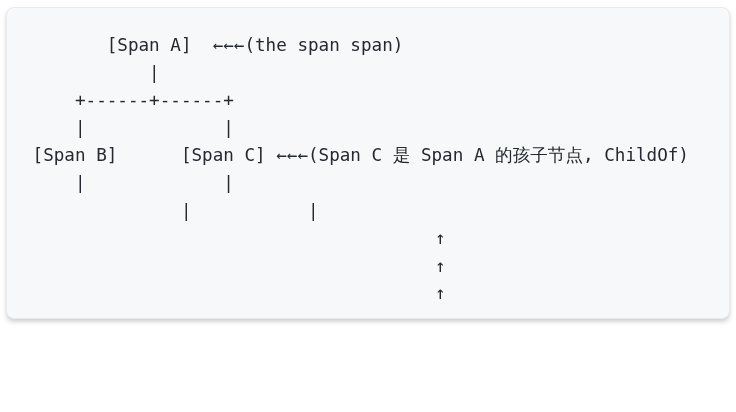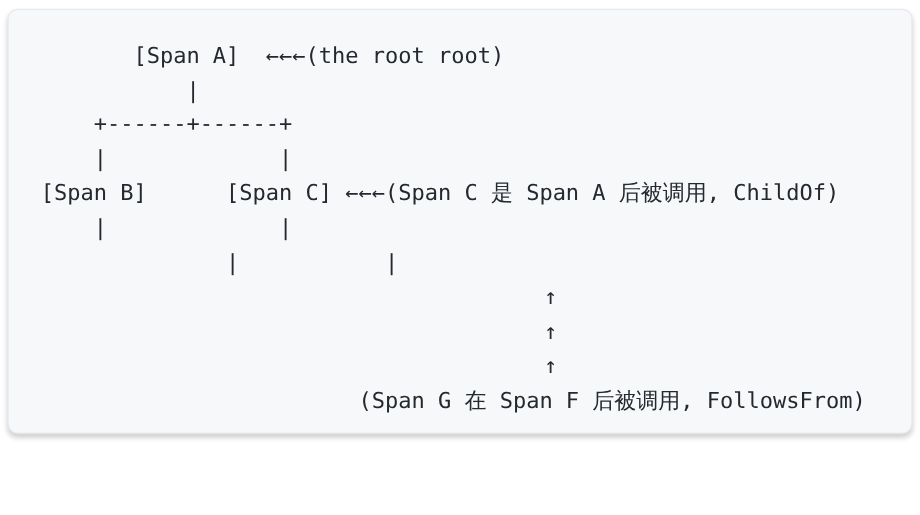--- a/index.html
+++ b/index.html
@@ -35,24 +35,23 @@
   }
   .line {
     white-space: pre;
     height: 27.6px;
   }
 </style>
 </head>
 <body>
 
 <div class="code-block">
-  <div class="line">        [Span A]  ←←←(the root root)</div>
+  <div class="line">        [Span A]  ←←←(the span span)</div>
   <div class="line">            |</div>
   <div class="line">     +------+------+</div>
   <div class="line">     |             |</div>
-  <div class="line"> [Span B]      [Span C] ←←←(Span C 是 Span A 后被调用, ChildOf)</div>
+  <div class="line"> [Span B]      [Span C] ←←←(Span C 是 Span A 的孩子节点, ChildOf)</div>
   <div class="line">     |             |</div>
   <div class="line">               |           |</div>
   <div class="line">                                       ↑</div>
   <div class="line">                                       ↑</div>
   <div class="line">                                       ↑</div>
-  <div class="line">                         (Span G 在 Span F 后被调用, FollowsFrom)</div>
 </div>
 
 </body></html>

